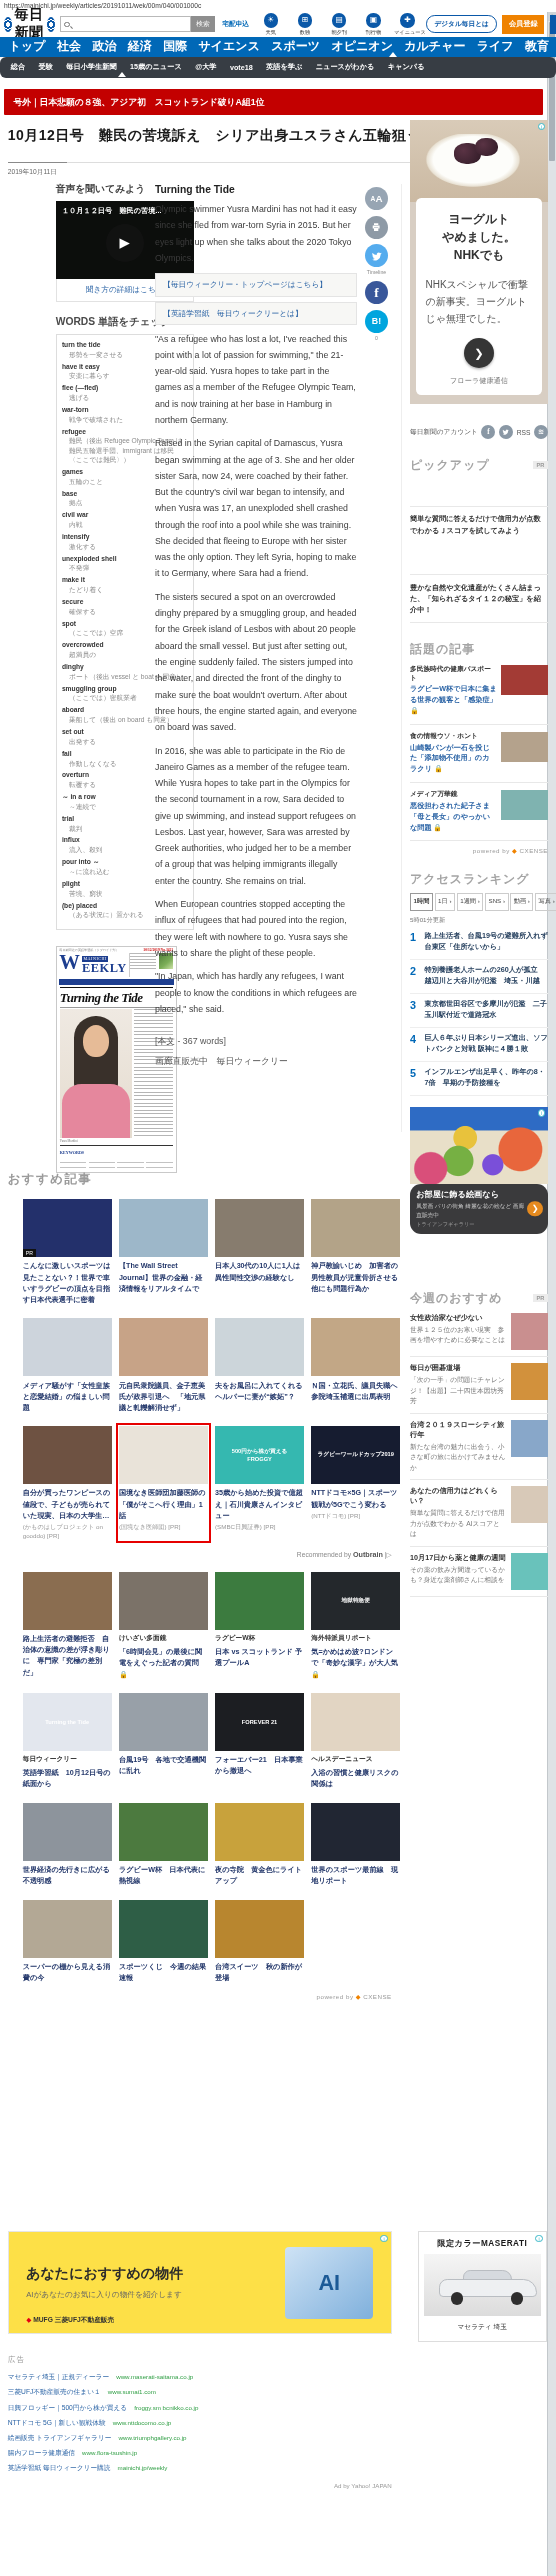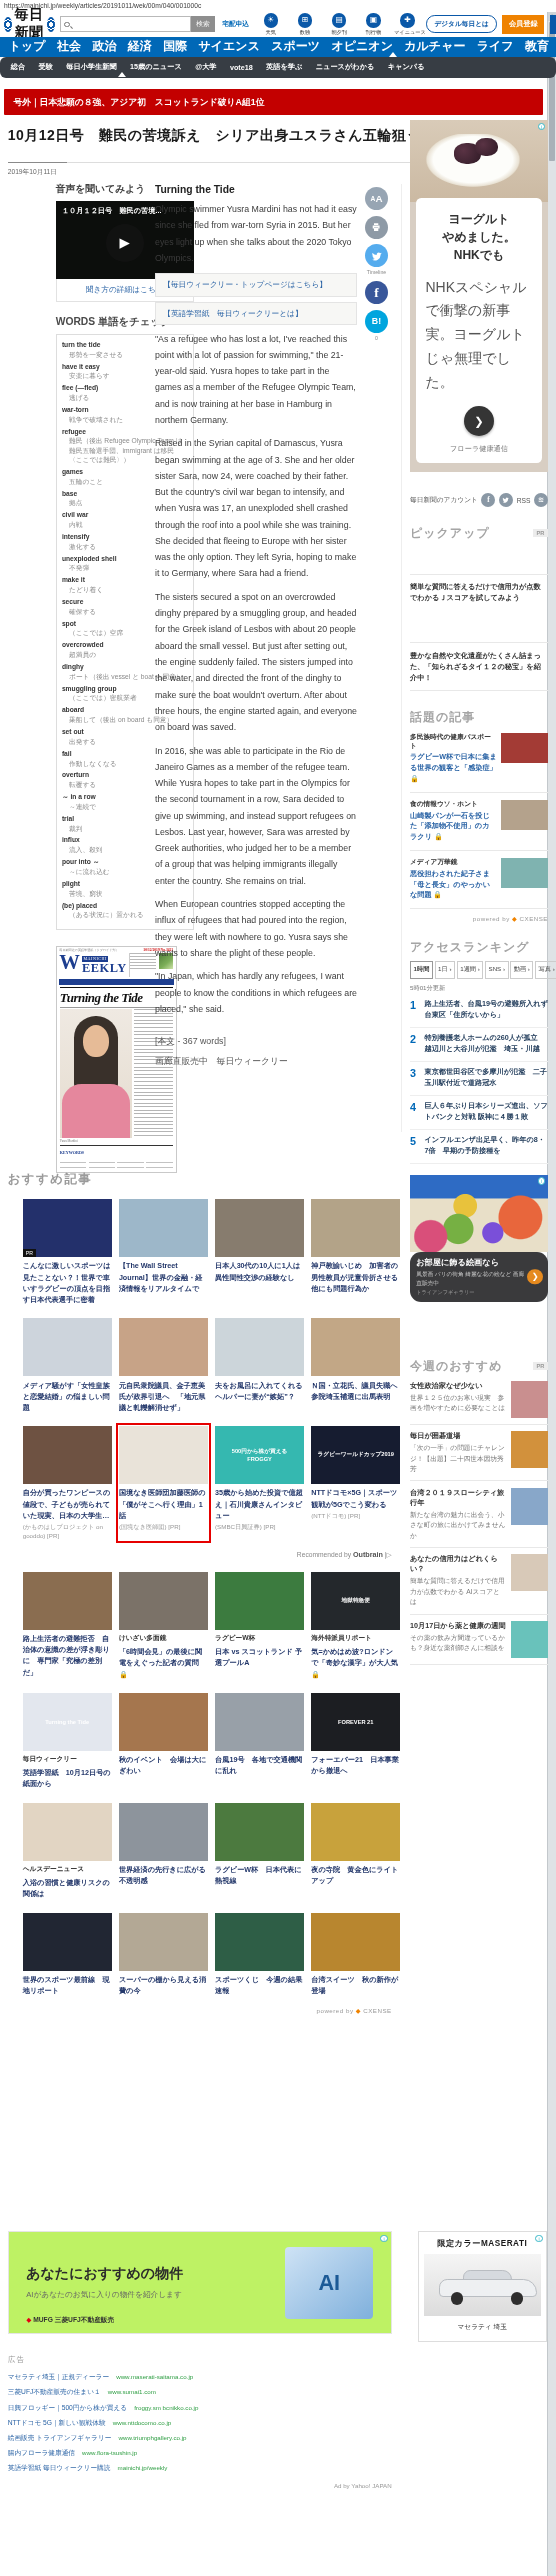--- a/index.html
+++ b/index.html
@@ -111,21 +111,21 @@
 
   
   #sidebar { position:absolute; top:120px; left:410px; width:138px; }
   .ad-yogurt { background:#d8cec3; padding-bottom:8.2px; position:relative; }
   .yg-photo { position:relative; height:82px; background:linear-gradient(180deg,#d9cbb8,#cbb9a2); }
   .yg-bowl { position:absolute; left:9.3px; top:14.4px; width:108px; height:57px; background:radial-gradient(ellipse at 50% 45%,#fdfdfa 0 52%,#e9e2d4 60%,transparent 62%); }
   .yg-prune { position:absolute; width:27px; height:20.6px; border-radius:45%; background:radial-gradient(circle at 35% 35%,#5a3344,#2e1a25); }
   .info-ico { position:absolute; top:2.6px; right:3.1px; width:7.2px; height:7.2px; border-radius:50%; background:#fff; color:#39b8c8; border:0.5px solid #39b8c8; font-size:5.2px; line-height:6.7px; text-align:center; }
   .yg-card { background:#fff; border-radius:5.2px; margin:-4.1px 6.2px 0 6.2px; position:relative; padding:12.4px 9.3px 9.3px 9.3px; text-align:center; }
   .yg-title { font-size:12px; font-weight:bold; color:#333; line-height:1.5; white-space:pre-line; }
-  .yg-body { font-size:14px; color:#555; line-height:1.7; margin-top:11.3px; text-align:left; }
+  .yg-body { font-size:10px; color:#555; line-height:1.7; margin-top:11.3px; text-align:left; }
   .yg-btn { width:30px; height:30px; border-radius:50%; background:#353535; color:#fff; font-size:11.3px; line-height:30px; margin:11.3px auto 0 auto; box-shadow:0 1.5px 2.6px rgba(0,0,0,.3); }
   .yg-src { font-size:7.2px; color:#777; margin-top:8.2px; }
 
   .account-row { display:flex; align-items:center; gap:3.6px; margin-top:21.6px; font-size:6.7px; color:#555; }
   .sns-circ { width:14px; height:14px; border-radius:50%; background:#8a98a5; color:#fff; text-align:center; line-height:14px; font-size:7.2px; font-weight:bold; }
   .sns-circ.fb { font-family:"Liberation Serif",serif; }
   .account-row .rss { margin-left:auto; }
 
   .side-h { font-size:12px; color:#a5a5a5; letter-spacing:1px; margin-top:17.5px; display:flex; align-items:center; }
   .pr-chip { margin-left:auto; background:#ececec; color:#999; font-size:5.7px; padding:1px 3.6px; letter-spacing:0; }
@@ -182,21 +182,21 @@
   .card-kicker { font-size:6.7px; font-weight:bold; color:#333; margin-top:4.1px; }
   .card-title { font-size:7.2px; font-weight:bold; color:#24386b; line-height:1.55; margin-top:3.1px; }
   .card-src { font-size:6.2px; color:#999; margin-top:2.1px; line-height:1.4; }
   .outbrain-row { text-align:right; font-size:6.7px; color:#8a8a8a; margin:9.3px 0 13.4px 0; }
   .outbrain-row b { color:#555; font-size:7.2px; }
   .cx-row { text-align:right; font-size:6.2px; color:#999; margin-top:10.3px; letter-spacing:0.5px; }
   .cx-row .dia { color:#f08300; }
 
   
   #bottom-ads { position:absolute; top:2231px; left:7.7px; width:539px; display:flex; gap:26px; }
-  .ad-mufg { position:relative; width:384px; height:103px; border:0.5px solid #e5e5e5; background:#bef264; display:flex; align-items:center; padding:0 17.5px; }
+  .ad-mufg { position:relative; width:384px; height:103px; border:0.5px solid #e5e5e5; background:#fde047; display:flex; align-items:center; padding:0 17.5px; }
   .mufg-txt .t1 { font-size:14px; font-weight:bold; color:#2b2b2b; }
   .mufg-txt .t2 { font-size:7.7px; color:#666; margin-top:6.2px; }
   .mufg-brand { position:absolute; left:17.5px; bottom:8.2px; font-size:6.7px; font-weight:bold; color:#333; }
   .mufg-brand .dia { color:#e60012; }
   .mufg-ai { margin-left:auto; width:88px; height:72px; background:linear-gradient(140deg,#cfe3f5,#7fb0dc); border-radius:4.1px; display:flex; align-items:center; justify-content:center; font-size:21.6px; font-weight:bold; color:#1c5a96; }
   .ad-mas { position:relative; width:129px; height:111px; border:0.5px solid #ddd; background:#fff; padding:6.2px 5.2px; text-align:center; }
   .mas-title { font-size:8.2px; font-weight:bold; color:#1a1a1a; letter-spacing:0.5px; }
   .mas-car { position:relative; height:62px; margin-top:5.2px; background:linear-gradient(180deg,#f5f5f5,#dcdcdc); }
   .mas-body { position:absolute; left:15.5px; top:25px; width:98px; height:17.5px; background:#eef0f2; border:0.5px solid #b9bdc2; border-radius:8.2px 13.4px 4.1px 4.1px; }
   .mas-cabin { position:absolute; left:39px; top:15.5px; width:49px; height:13.4px; background:#d6dadf; border:0.5px solid #b9bdc2; border-radius:7.2px 9.3px 0 0; }
@@ -887,27 +887,20 @@
         </div>
 
         <div class="card">
           <div class="card-img" style="background: rgb(227, 231, 238);">
             <span class="ct">Turning the Tide</span>
           </div>
           <div class="card-kicker">毎日ウィークリー</div>
           <div class="card-title">英語学習紙　10月12日号の紙面から</div>
         </div>
 
-        <div class="card">
-          <div class="card-img" style="background: rgb(165, 118, 78);">
-            
-          </div>
-
-          <div class="card-title">秋のイベント　会場は大にぎわい</div>
-        </div>
 
         <div class="card">
           <div class="card-img" style="background: rgb(152, 160, 168);">
             
           </div>
 
           <div class="card-title">台風19号　各地で交通機関に乱れ</div>
         </div>
 
         <div class="card">

